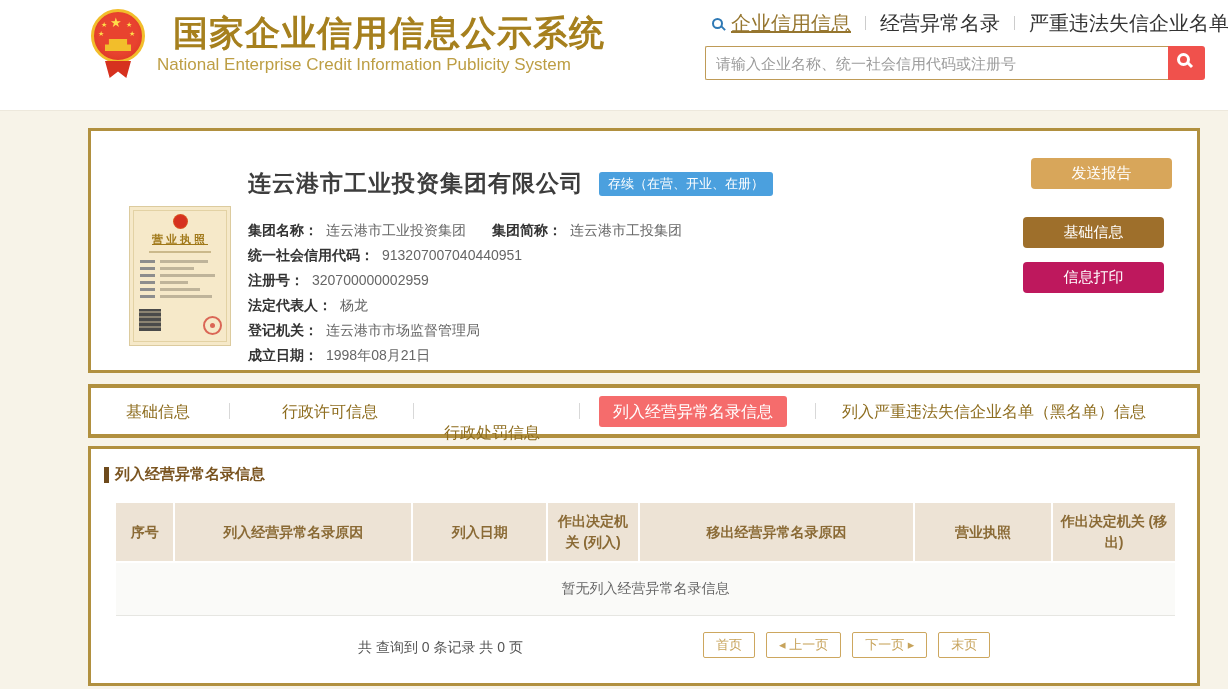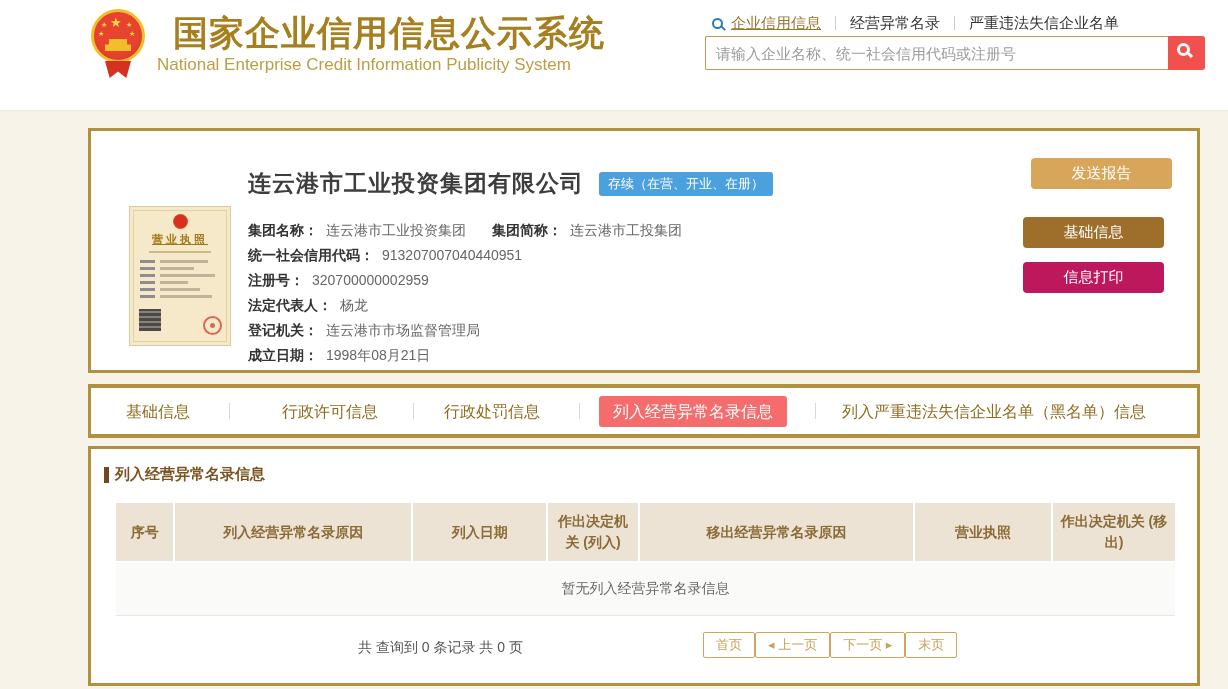--- a/index.html
+++ b/index.html
@@ -10,28 +10,28 @@
   .header { position:absolute; left:0; top:0; width:1228px; height:111px; background:#fff; border-bottom:1px solid #EDE8DC; }
   .emblem { position:absolute; left:89px; top:9px; width:58px; height:70px; }
   .emblem-circle { position:absolute; left:2px; top:0; width:54px; height:54px; border-radius:50%; background:radial-gradient(circle at 50% 45%, #E8432F 55%, #D6311F 100%); border:3px solid #F2BE2B; }
   .emblem-star-big { position:absolute; left:21px; top:6px; color:#FFDE4A; font-size:13px; }
   .emblem-star-s { position:absolute; color:#FFDE4A; font-size:7px; }
   .emblem-gate { position:absolute; left:16px; top:30px; width:26px; height:12px; background:#F2BE2B; clip-path:polygon(0 100%,0 45%,15% 45%,15% 0,85% 0,85% 45%,100% 45%,100% 100%); }
   .emblem-ribbon { position:absolute; left:16px; top:52px; width:26px; height:17px; background:#D6311F; clip-path:polygon(0 0,100% 0,82% 100%,50% 62%,18% 100%); }
   .site-title { position:absolute; left:173px; top:10px; font-size:35px; font-weight:bold; color:#A6801E; letter-spacing:1px; white-space:nowrap; }
   .site-subtitle { position:absolute; left:157px; top:55px; font-size:17px; color:#BD9E44; white-space:nowrap; }
 
-  .top-nav { position:absolute; left:712px; top:13px; height:20px; display:flex; align-items:center; font-size:15px; }
+  .top-nav { position:absolute; left:712px; top:13px; height:20px; display:flex; align-items:center; font-size:20px; }
   .mag-blue { width:11px; height:11px; border:2px solid #2E79B5; border-radius:50%; position:relative; margin-right:8px; flex:0 0 auto; }
   .mag-blue::after { content:''; position:absolute; width:6px; height:2px; background:#2E79B5; transform:rotate(45deg); right:-5px; bottom:-2px; }
   .nav-link { color:#333; text-decoration:none; cursor:pointer; white-space:nowrap; }
   .nav-link.active { color:#96762F; text-decoration:underline; }
   .nav-sep { width:1px; height:14px; background:#CCC; margin:0 14px; }
 
-  .search-row { position:absolute; left:705px; top:36px; height:44px; display:flex; }
+  .search-row { position:absolute; left:705px; top:36px; height:44px; display:flex;align-items:flex-end; }
   .search-input { width:463px; height:34px; border:1px solid #BF9B57; border-right:none; border-radius:2px 0 0 2px; padding:0 10px; font-size:15px; color:#555; outline:none; font-family:inherit; }
   .search-input::placeholder { color:#9B9B9B; }
   .search-btn { width:37px; height:34px; background:#F0514C; border:none; border-radius:0 3px 3px 0; cursor:pointer; position:relative; }
   .mag-white { position:absolute; left:9px; top:7px; width:13px; height:13px; border:3px solid #fff; border-radius:50%; }
   .mag-white::after { content:''; position:absolute; width:7px; height:3px; background:#fff; transform:rotate(45deg); right:-6px; bottom:-3px; }
 
   
   .panel { position:absolute; background:#fff; border:3px solid #B1903F; }
   .company-panel { left:88px; top:128px; width:1112px; height:245px; }
 
@@ -69,21 +69,21 @@
   
   .table-panel { left:88px; top:446px; width:1112px; height:240px; }
   .section-title { position:absolute; left:13px; top:16px; font-size:15px; color:#7A5420; font-weight:bold; display:flex; align-items:center; }
   .section-title .bar { width:5px; height:16px; background:#6E4A1C; margin-right:6px; }
 
   .anomaly-table { position:absolute; left:23px; top:52px; width:1063px; border-collapse:separate; border-spacing:2px; }
   .anomaly-table th { background:#EDE3D5; color:#8A6A35; font-size:14px; font-weight:bold; height:58px; text-align:center; vertical-align:middle; padding:0 6px; line-height:1.5; }
   .empty-cell { background:#FAFAF8; height:53px; text-align:center; color:#666; font-size:14px; border-bottom:1px solid #E6E6E2; }
 
   .page-summary { position:absolute; left:267px; top:190px; font-size:14px; color:#555; }
-  .pager { position:absolute; left:612px; top:183px; display:flex; }
+  .pager { position:absolute; left:612px; top:183px; display:flex; gap:11px; }
   .pager button { background:#fff; border:1px solid #CDA75F; border-radius:2px; color:#C7A35B; font-size:13px; height:26px; padding:0 12px; cursor:pointer; white-space:nowrap; font-family:inherit; }
 </style>
 </head>
 <body>
 
 <div class="header">
   <div class="emblem">
     <div class="emblem-circle"></div>
     <span class="emblem-star-big">★</span>
     <span class="emblem-star-s" style="left:12px;top:12px;">★</span>
@@ -182,21 +182,21 @@
   <button class="action-btn btn-report">发送报告</button>
   <button class="action-btn btn-share">基础信息</button>
   <button class="action-btn btn-print">信息打印</button>
 </div>
 
 <div class="panel tab-panel">
   <div class="tab" style="left:35px;">基础信息</div>
   <div class="tab-sep" style="left:138px;"></div>
   <div class="tab" style="left:191px;">行政许可信息</div>
   <div class="tab-sep" style="left:322px;"></div>
-  <div class="tab" style="left:353px;">行政处罚信息</div>
+  <div class="tab" style="left:353px;margin-top:21px;">行政处罚信息</div>
   <div class="tab-sep" style="left:488px;"></div>
   <div class="tab active-tab" style="left:508px;">列入经营异常名录信息</div>
   <div class="tab-sep" style="left:724px;"></div>
   <div class="tab" style="left:751px;">列入严重违法失信企业名单（黑名单）信息</div>
 </div>
 
 <div class="panel table-panel">
   <div class="section-title">
     <span class="bar"></span>
     <span>列入经营异常名录信息</span>

